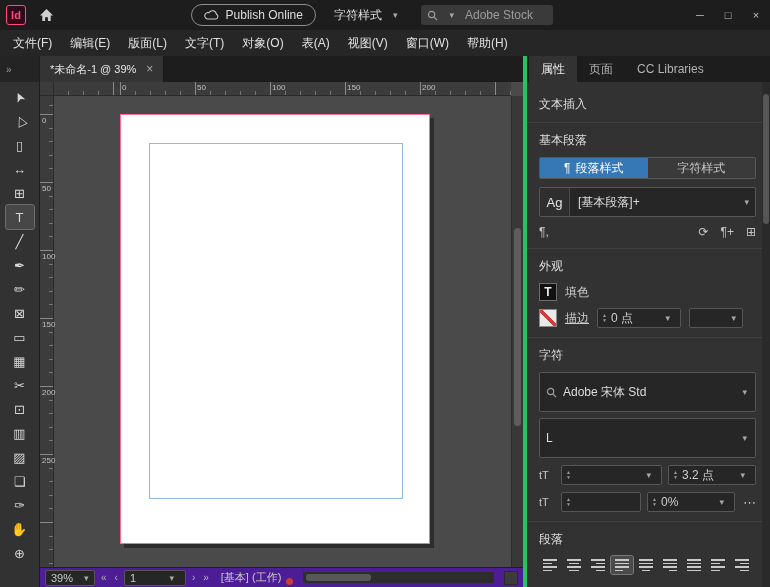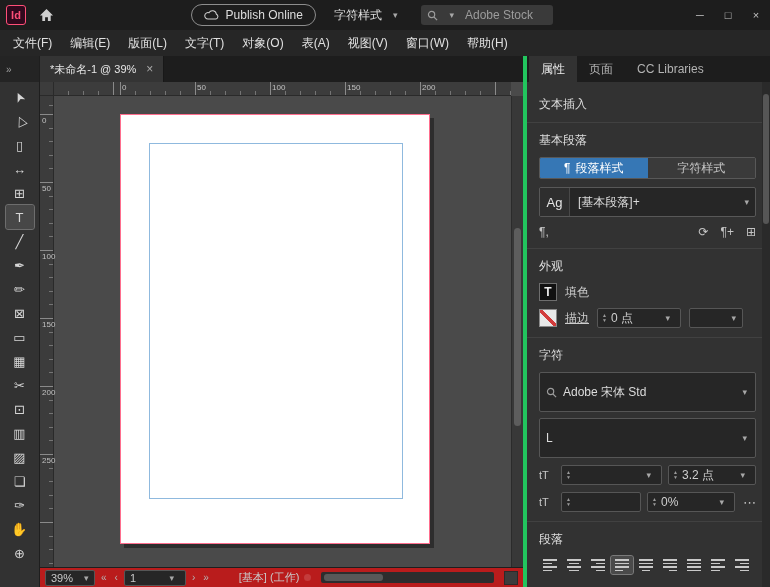--- a/index.html
+++ b/index.html
@@ -49,26 +49,26 @@
     background-image:repeating-linear-gradient(180deg,#8a8a8a 0 1px,transparent 1px 68px),repeating-linear-gradient(180deg,#747474 0 1px,transparent 1px 13.6px);
     background-size:14px auto,5px auto;background-position:0 18px,9px 18px;background-repeat:repeat-y}
   .rnum{position:absolute;top:1px;font-size:8px;color:#c0c0c0}
   .rnum.v{left:2px;top:auto}
   .pasteboard{position:absolute;left:14px;top:14px;right:12px;bottom:0}
   .page{position:absolute;left:66px;top:18px;width:310px;height:430px;background:#ffffff;border:1px solid var(--page-border);box-shadow:4px 4px 0 rgba(0,0,0,.38)}
   .margins{position:absolute;left:28px;top:28px;right:26px;bottom:44px;border:1px solid var(--guide)}
   .vscroll{position:absolute;right:0;top:14px;bottom:0;width:12px;background:#383838;border-left:1px solid #2b2b2b;z-index:3}
   .vscroll .thumb{position:absolute;left:2px;right:2px;top:28%;height:42%;background:#5d5d5d;border-radius:4px}
 
-  .statusbar{height:20px;flex:0 0 20px;background:#b91c1c;border-top:1px solid #1e1e1e;display:flex;align-items:center;gap:4px;padding:0 5px;font-size:11px;color:#c9c9c9}
+  .statusbar{height:20px;flex:0 0 20px;background:#4c1d95;border-top:1px solid #1e1e1e;display:flex;align-items:center;gap:4px;padding:0 5px;font-size:11px;color:#c9c9c9}
   .sb-field{height:16px;background:#262626;border:1px solid #565656;border-radius:2px;display:flex;align-items:center;gap:5px;padding:0 5px}
   .sb-zoom{width:50px;justify-content:space-between}
   .sb-page{width:62px;justify-content:space-between}
   .navbtn{color:#b5b5b5;padding:0 2px;font-size:10px}
-  .preflight{display:flex;align-items:center;gap:5px;margin-left:24px;white-space:nowrap}
+  .preflight{display:flex;align-items:flex-end;gap:5px;margin-left:6px;white-space:nowrap}
   .pfdot{width:7px;height:7px;border-radius:50%;background:var(--dot)}
   .hscroll{flex:1;height:11px;background:#2d2d2d;border-radius:2px;margin:0 6px;position:relative;min-width:40px}
   .hscroll .thumb{position:absolute;left:3px;width:34%;top:2px;bottom:2px;background:#585858;border-radius:3px}
   .sb-corner{width:14px;height:14px;background:#3c3c3c;border:1px solid #2b2b2b}
 
   
   .rightpanel{width:247px;flex:0 0 247px;background:#323232;border-left:4px solid #22c55e;display:flex;flex-direction:column;position:relative}
   .paneltabs{height:26px;flex:0 0 26px;background:#1d1d1d;display:flex;align-items:stretch;padding-left:2px}
   .ptab{display:flex;align-items:center;padding:0 12px;font-size:12px;color:#b3b3b3}
   .ptab.active{background:#323232;color:#ececec}

